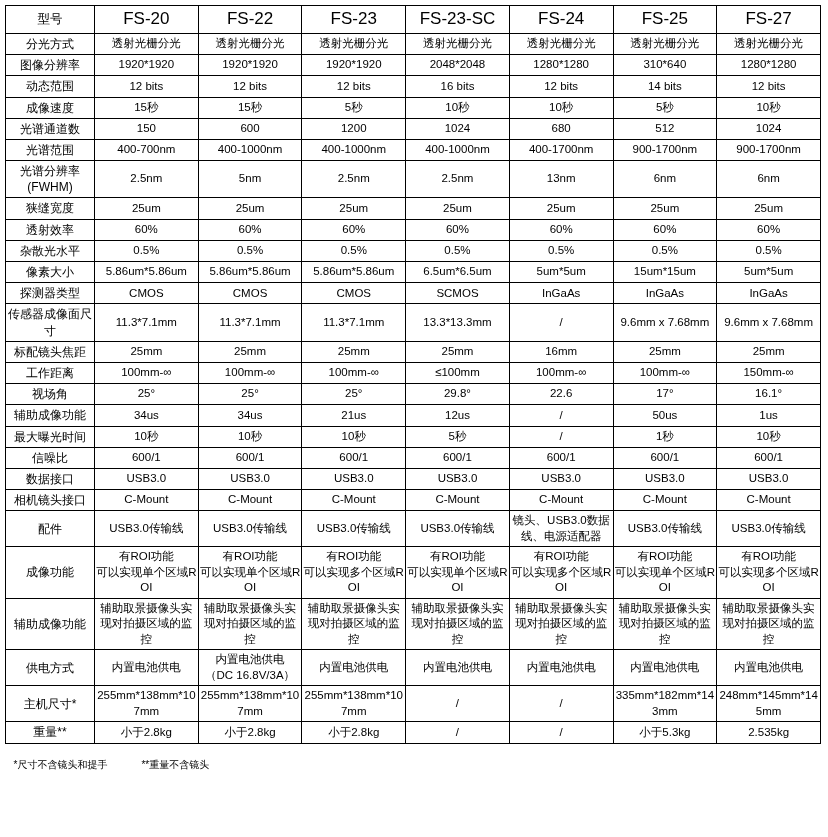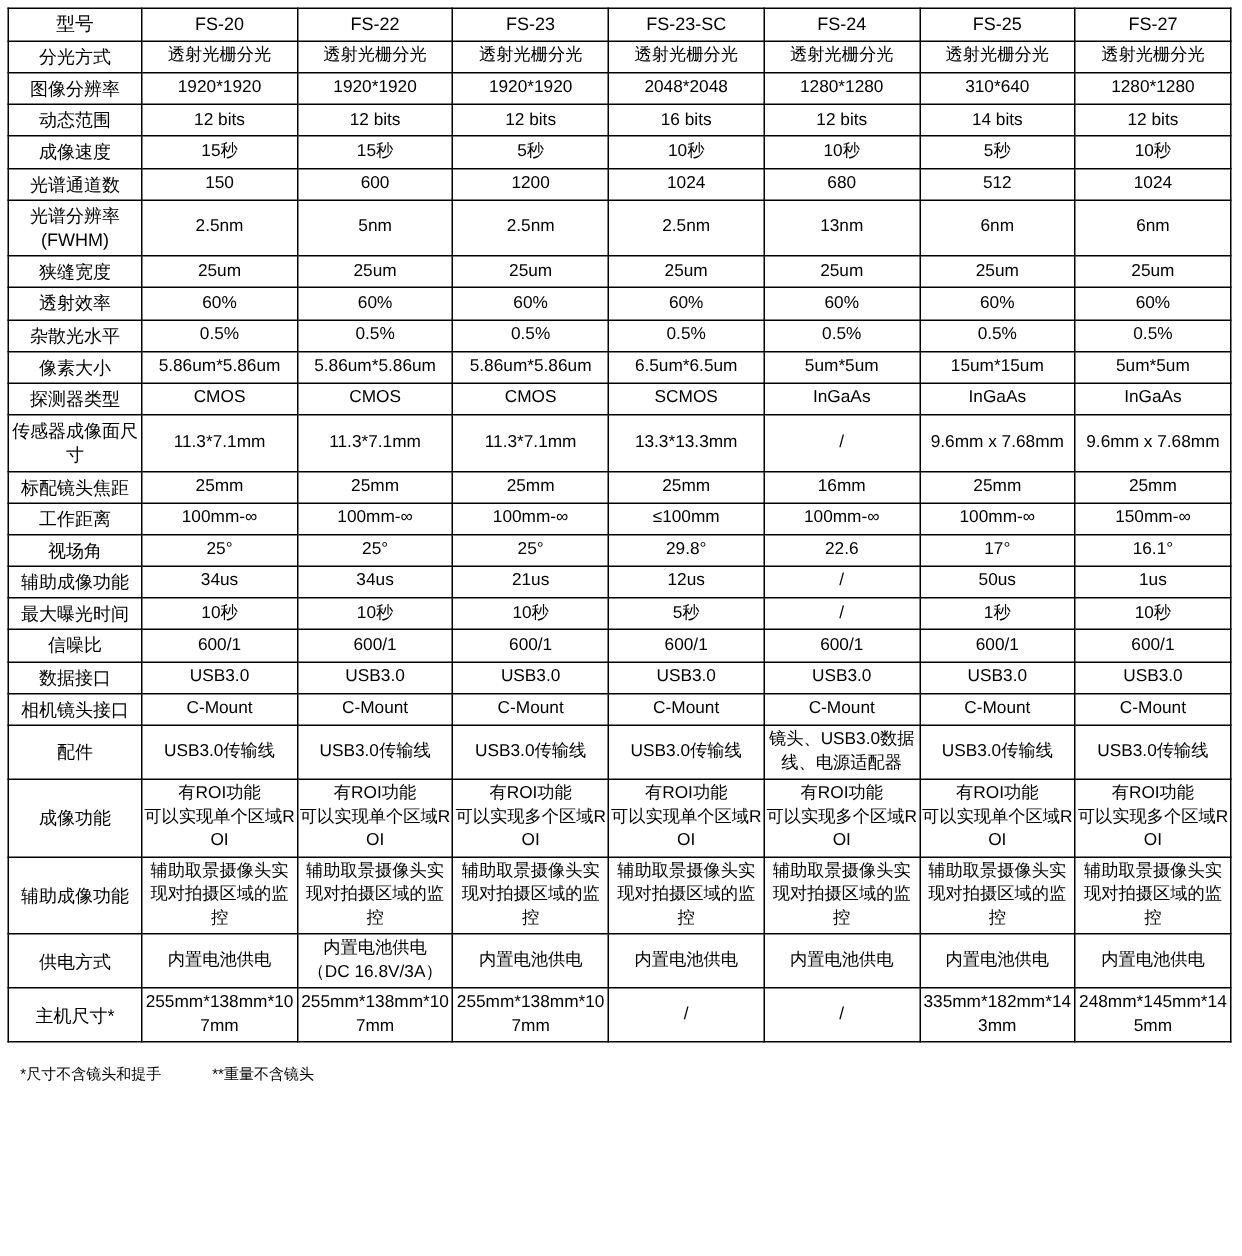--- a/index.html
+++ b/index.html
@@ -28,21 +28,21 @@
     vertical-align: middle;
     padding: 2px 1px;
     line-height: 1.35;
     word-break: break-all;
   }
   #spec-table td.rowhead {
     width: 86px;
     font-size: 12px;
   }
   #spec-table tr.head td {
-    font-size: 12px;
+    font-size: 17px;
   }
   #spec-table tr.head td.rowhead {
     font-size: 12.5px;
   }
   .footnotes {
     margin: 3px 0 0 8px;
     font-size: 10px;
     color: #000000;
     white-space: pre;
   }
@@ -110,20 +110,30 @@
         <td class="rowhead">光谱通道数</td>
         <td>150</td>
         <td>600</td>
         <td>1200</td>
         <td>1024</td>
         <td>680</td>
         <td>512</td>
         <td>1024</td>
       </tr>
       <tr>
+        <td class="rowhead">光谱范围</td>
+        <td>400-700nm</td>
+        <td>400-1000nm</td>
+        <td>400-1000nm</td>
+        <td>400-1000nm</td>
+        <td>400-1700nm</td>
+        <td>900-1700nm</td>
+        <td>900-1700nm</td>
+      </tr>
+      <tr>
         <td class="rowhead">光谱分辨率<br>(FWHM)</td>
         <td>2.5nm</td>
         <td>5nm</td>
         <td>2.5nm</td>
         <td>2.5nm</td>
         <td>13nm</td>
         <td>6nm</td>
         <td>6nm</td>
       </tr>
       <tr>
@@ -309,18 +319,28 @@
       <tr>
         <td class="rowhead">主机尺寸*</td>
         <td>255mm*138mm*107mm</td>
         <td>255mm*138mm*107mm</td>
         <td>255mm*138mm*107mm</td>
         <td>/</td>
         <td>/</td>
         <td>335mm*182mm*143mm</td>
         <td>248mm*145mm*145mm</td>
       </tr>
+      <tr>
+        <td class="rowhead">重量**</td>
+        <td>小于2.8kg</td>
+        <td>小于2.8kg</td>
+        <td>小于2.8kg</td>
+        <td>/</td>
+        <td>/</td>
+        <td>小于5.3kg</td>
+        <td>2.535kg</td>
+      </tr>
     </tbody>
 </table>
 
 <div class="footnotes">
   <span>*尺寸不含镜头和提手</span><span class="fn-gap"></span><span>**重量不含镜头</span>
 </div>
 
 </body></html>

